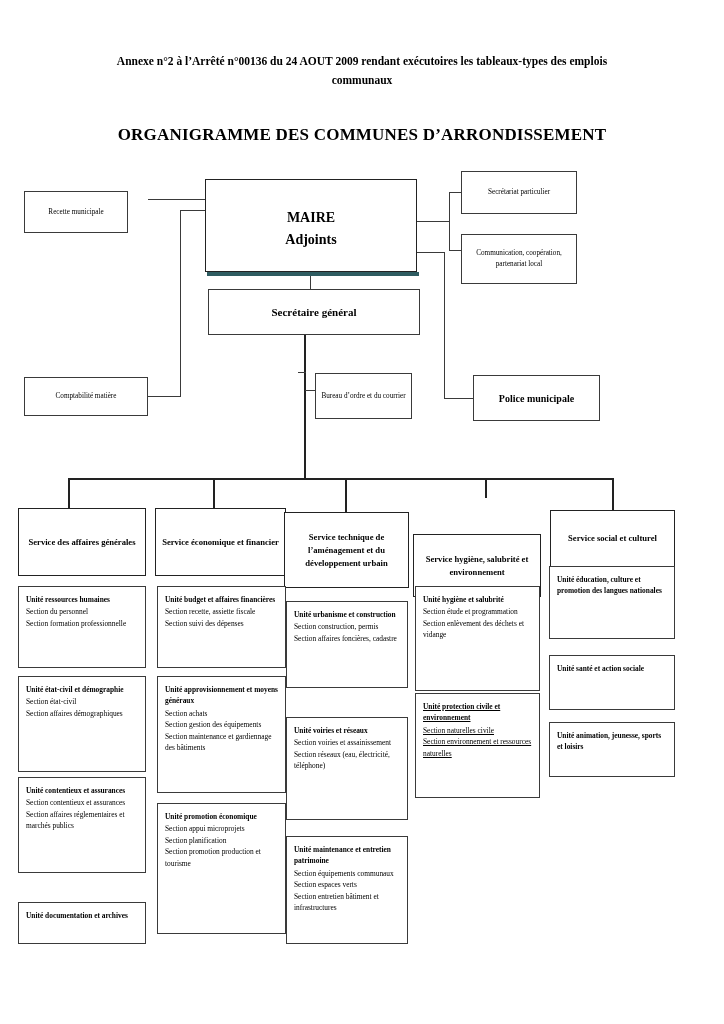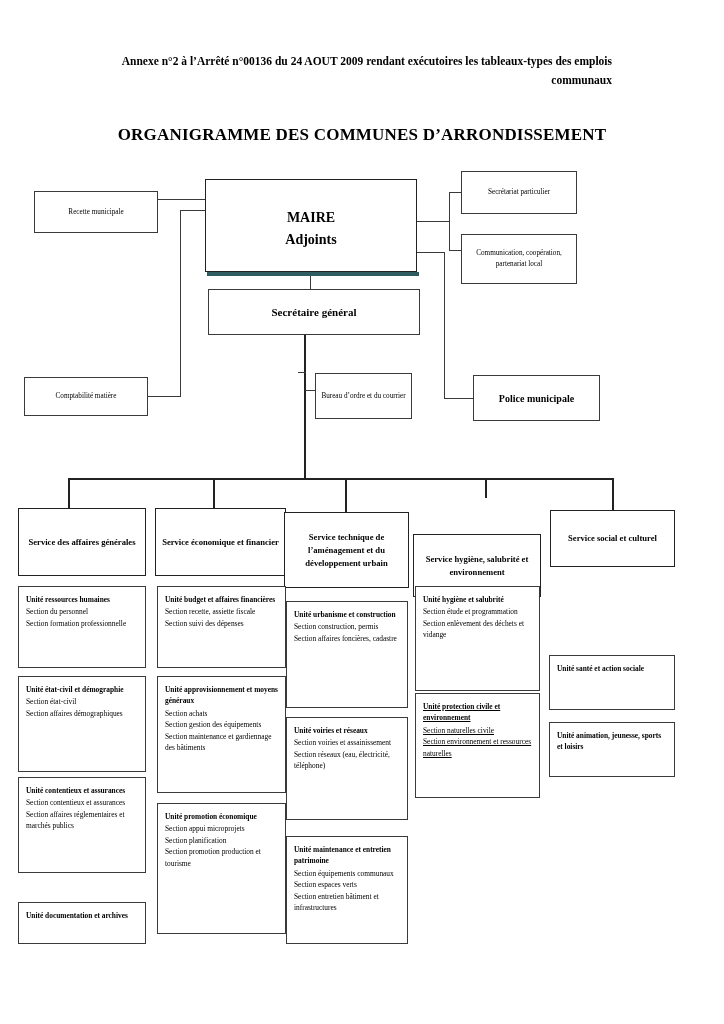--- a/index.html
+++ b/index.html
@@ -8,21 +8,21 @@
     width:724px;height:1024px;position:relative;overflow:hidden;
     font-family:"Liberation Serif","DejaVu Serif",serif;
     color:#000000;
     -webkit-font-smoothing:none;
   }
   .page{position:absolute;inset:0;width:724px;height:1024px;background:#fff;}
 
   
   .doc-subtitle{
     position:absolute;left:112px;top:52px;width:500px;
-    text-align:right;font-weight:bold;font-size:11.5px;line-height:19px;
+    text-align:center;font-weight:bold;font-size:11.5px;line-height:19px;
   }
   .doc-title{
     position:absolute;left:92px;top:125px;width:540px;
     text-align:center;font-weight:bold;font-size:17px;letter-spacing:.2px;
   }
 
   
   .box{
     position:absolute;box-sizing:border-box;
     border:1px solid #3a3a3a;background:#ffffff;
@@ -89,21 +89,21 @@
   <div class="ln lnh" style="left:298px;top:372px;width:8px;"></div>
   <div class="ln lnh" style="left:305px;top:390px;width:11px;"></div>
 
   <div class="ln lnh bold" style="left:68px;top:478px;width:545px;"></div>
   <div class="ln lnv bold" style="left:68px;top:478px;height:30px;"></div>
   <div class="ln lnv bold" style="left:213px;top:478px;height:30px;"></div>
   <div class="ln lnv bold" style="left:345px;top:478px;height:34px;"></div>
   <div class="ln lnv bold" style="left:485px;top:478px;height:20px;"></div>
   <div class="ln lnv bold" style="left:612px;top:478px;height:32px;"></div>
 
-  <div class="box center b-small" style="left:34px;top:191px;width:124px;height:42px;">
+  <div class="box center b-small" style="left:24px;top:191px;width:104px;height:42px;">
     <span class="bt">Recette municipale</span>
   </div>
 
   <div class="box thick" style="left:205px;top:179px;width:212px;height:93px;">
     <div style="position:absolute;left:0;right:0;top:27px;text-align:center;" class="b-maire">
       <div>MAIRE</div>
       <div>Adjoints</div>
     </div>
   </div>
   <div class="maire-shadow" style="left:207px;top:272px;width:212px;"></div>
@@ -188,21 +188,21 @@
     <span class="u-line">Section maintenance et gardiennage des bâtiments</span>
   </div>
 
   <div class="unit" style="left:157px;top:803px;width:129px;height:131px;">
     <span class="u-title">Unité promotion économique</span>
     <span class="u-line">Section appui microprojets</span>
     <span class="u-line">Section planification</span>
     <span class="u-line">Section promotion production et tourisme</span>
   </div>
 
-  <div class="unit" style="left:286px;top:601px;width:122px;height:107px;">
+  <div class="unit" style="left:286px;top:601px;width:122px;height:87px;">
     <span class="u-title">Unité urbanisme et construction</span>
     <span class="u-line">Section construction, permis</span>
     <span class="u-line">Section affaires foncières, cadastre</span>
   </div>
 
   <div class="unit" style="left:286px;top:717px;width:122px;height:103px;">
     <span class="u-title">Unité voiries et réseaux</span>
     <span class="u-line">Section voiries et assainissement</span>
     <span class="u-line">Section réseaux (eau, électricité, téléphone)</span>
   </div>
@@ -219,20 +219,23 @@
     <span class="u-line">Section étude et programmation</span>
     <span class="u-line">Section enlèvement des déchets et vidange</span>
   </div>
 
   <div class="unit thick" style="left:415px;top:693px;width:125px;height:105px;text-decoration:underline;">
     <span class="u-title">Unité protection civile et environnement</span>
     <span class="u-line">Section naturelles civile</span>
     <span class="u-line">Section environnement et ressources naturelles</span>
   </div>
 
+  <div class="unit thick" style="left:549px;top:566px;width:126px;height:73px;">
+    <span class="u-title">Unité éducation, culture et promotion des langues nationales</span>
+  </div>
 
   <div class="unit thick" style="left:549px;top:655px;width:126px;height:55px;">
     <span class="u-title">Unité santé et action sociale</span>
   </div>
 
   <div class="unit thick" style="left:549px;top:722px;width:126px;height:55px;">
     <span class="u-title">Unité animation, jeunesse, sports et loisirs</span>
   </div>
 
 </div>

